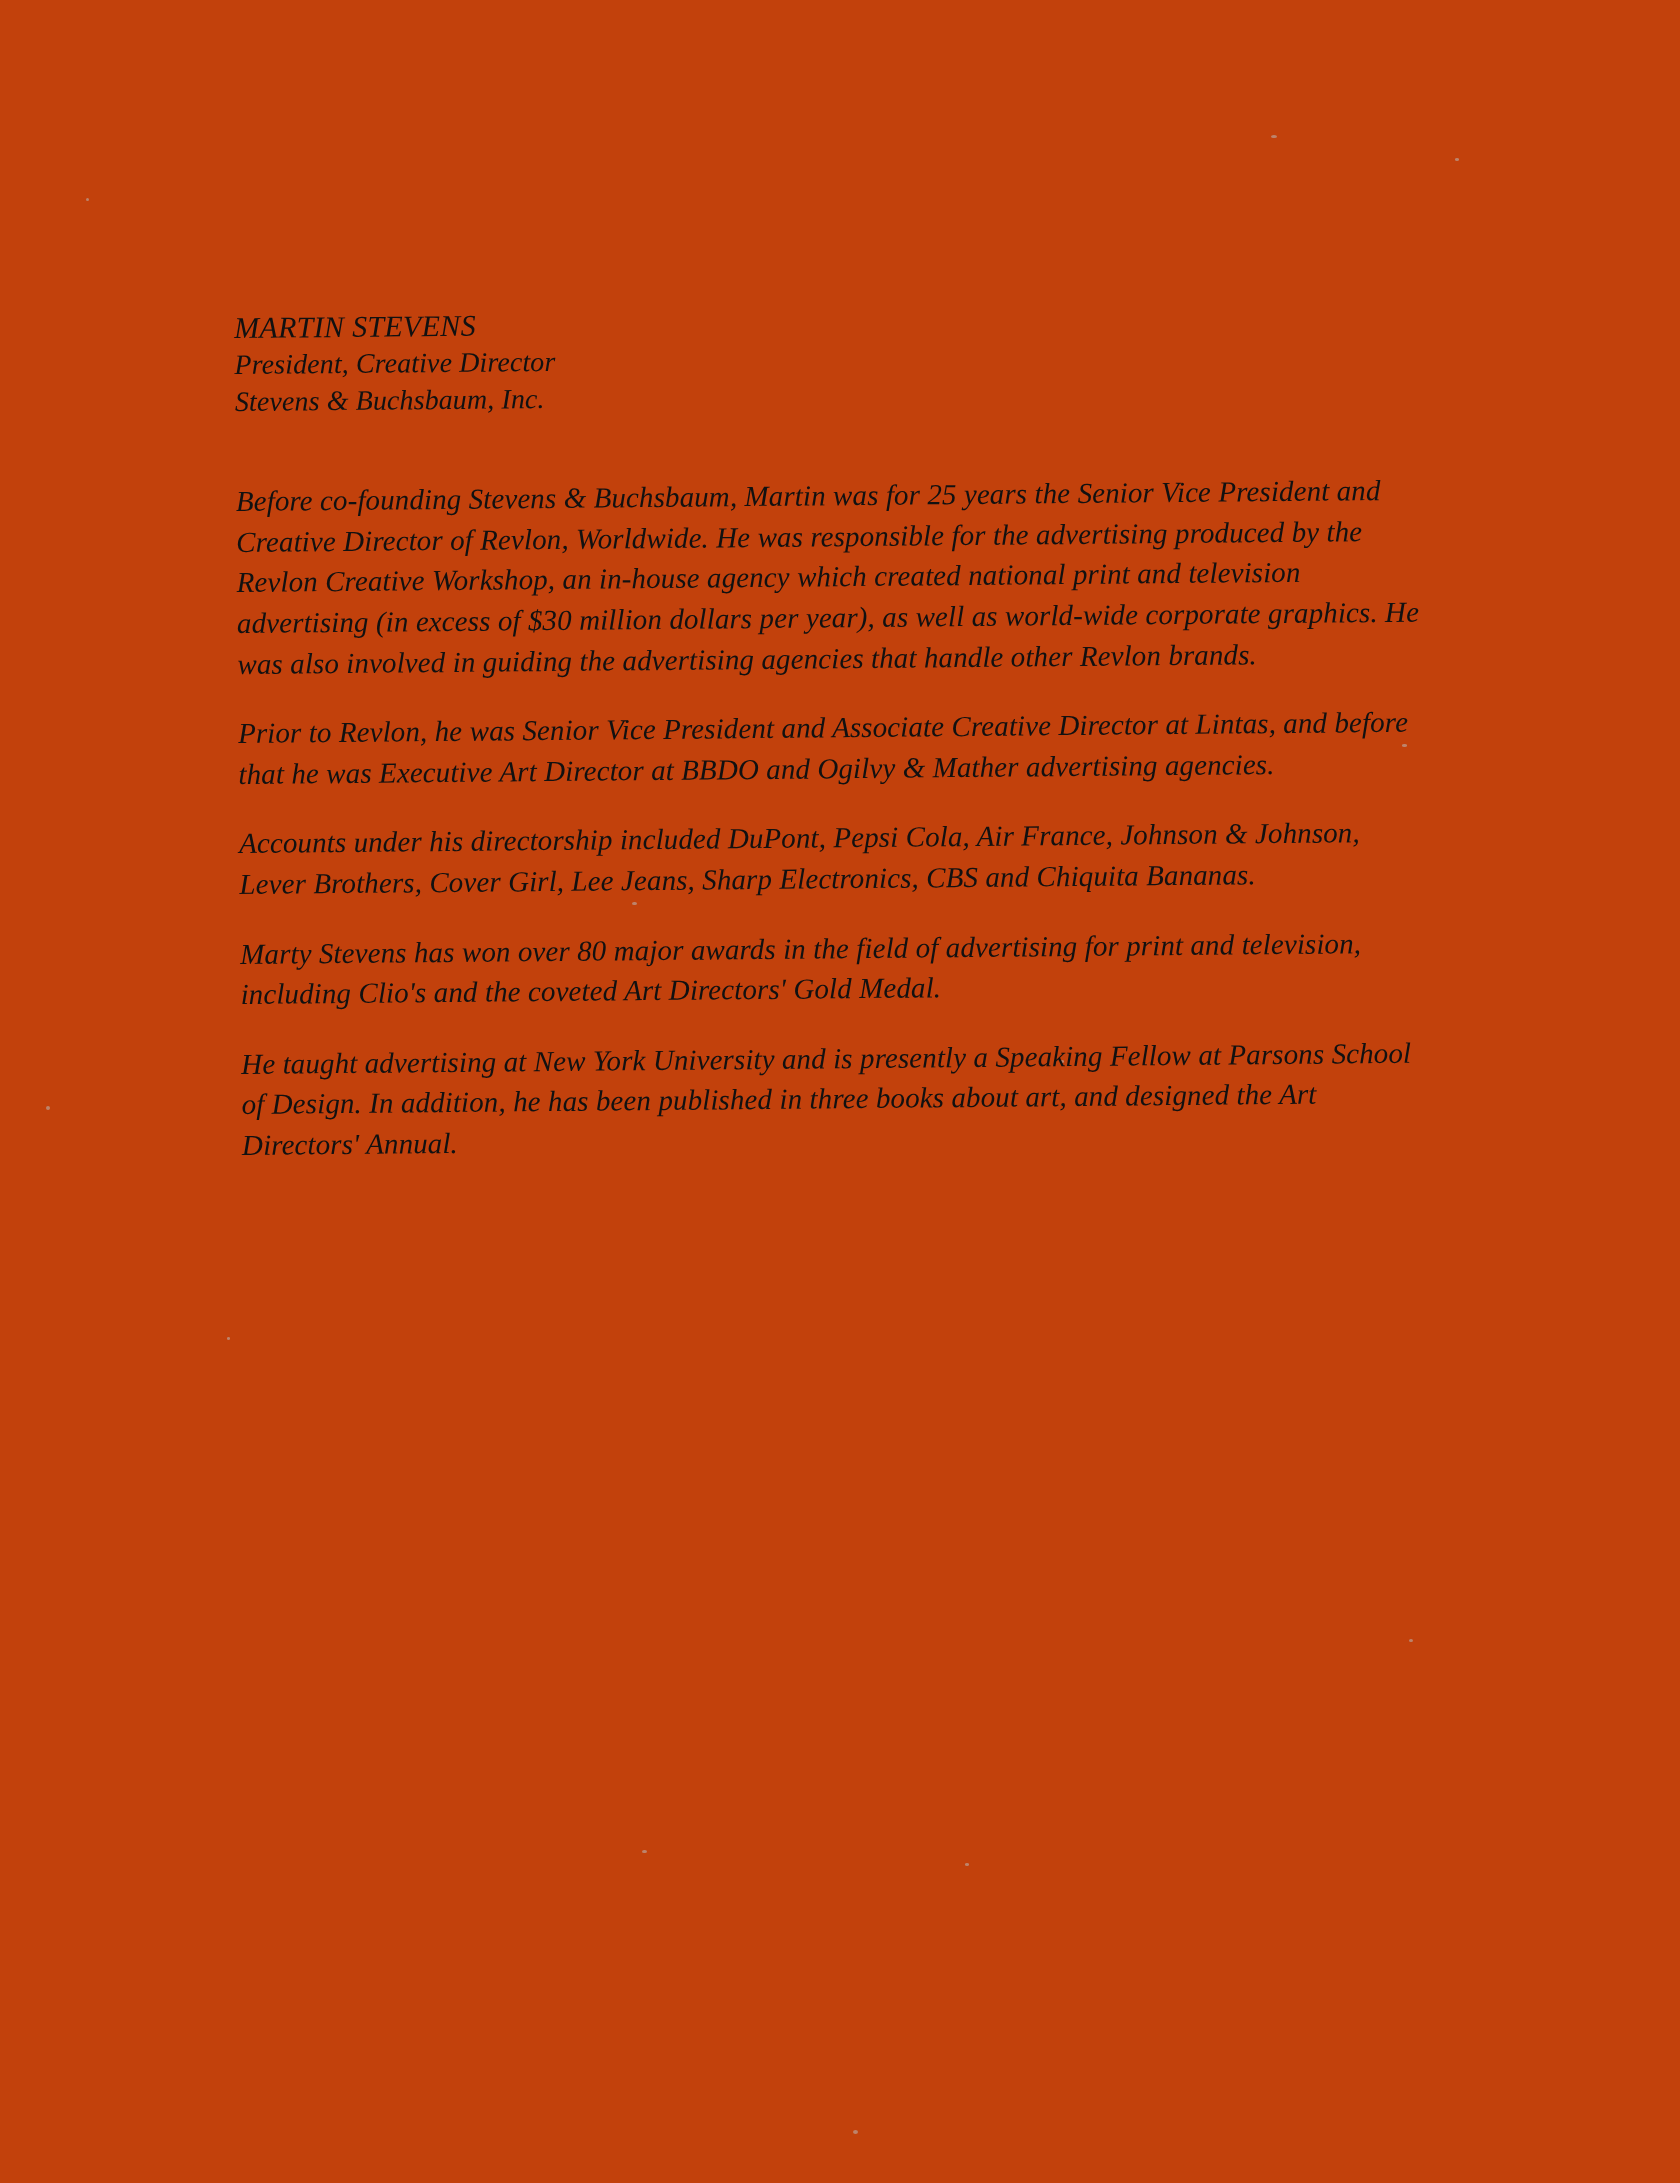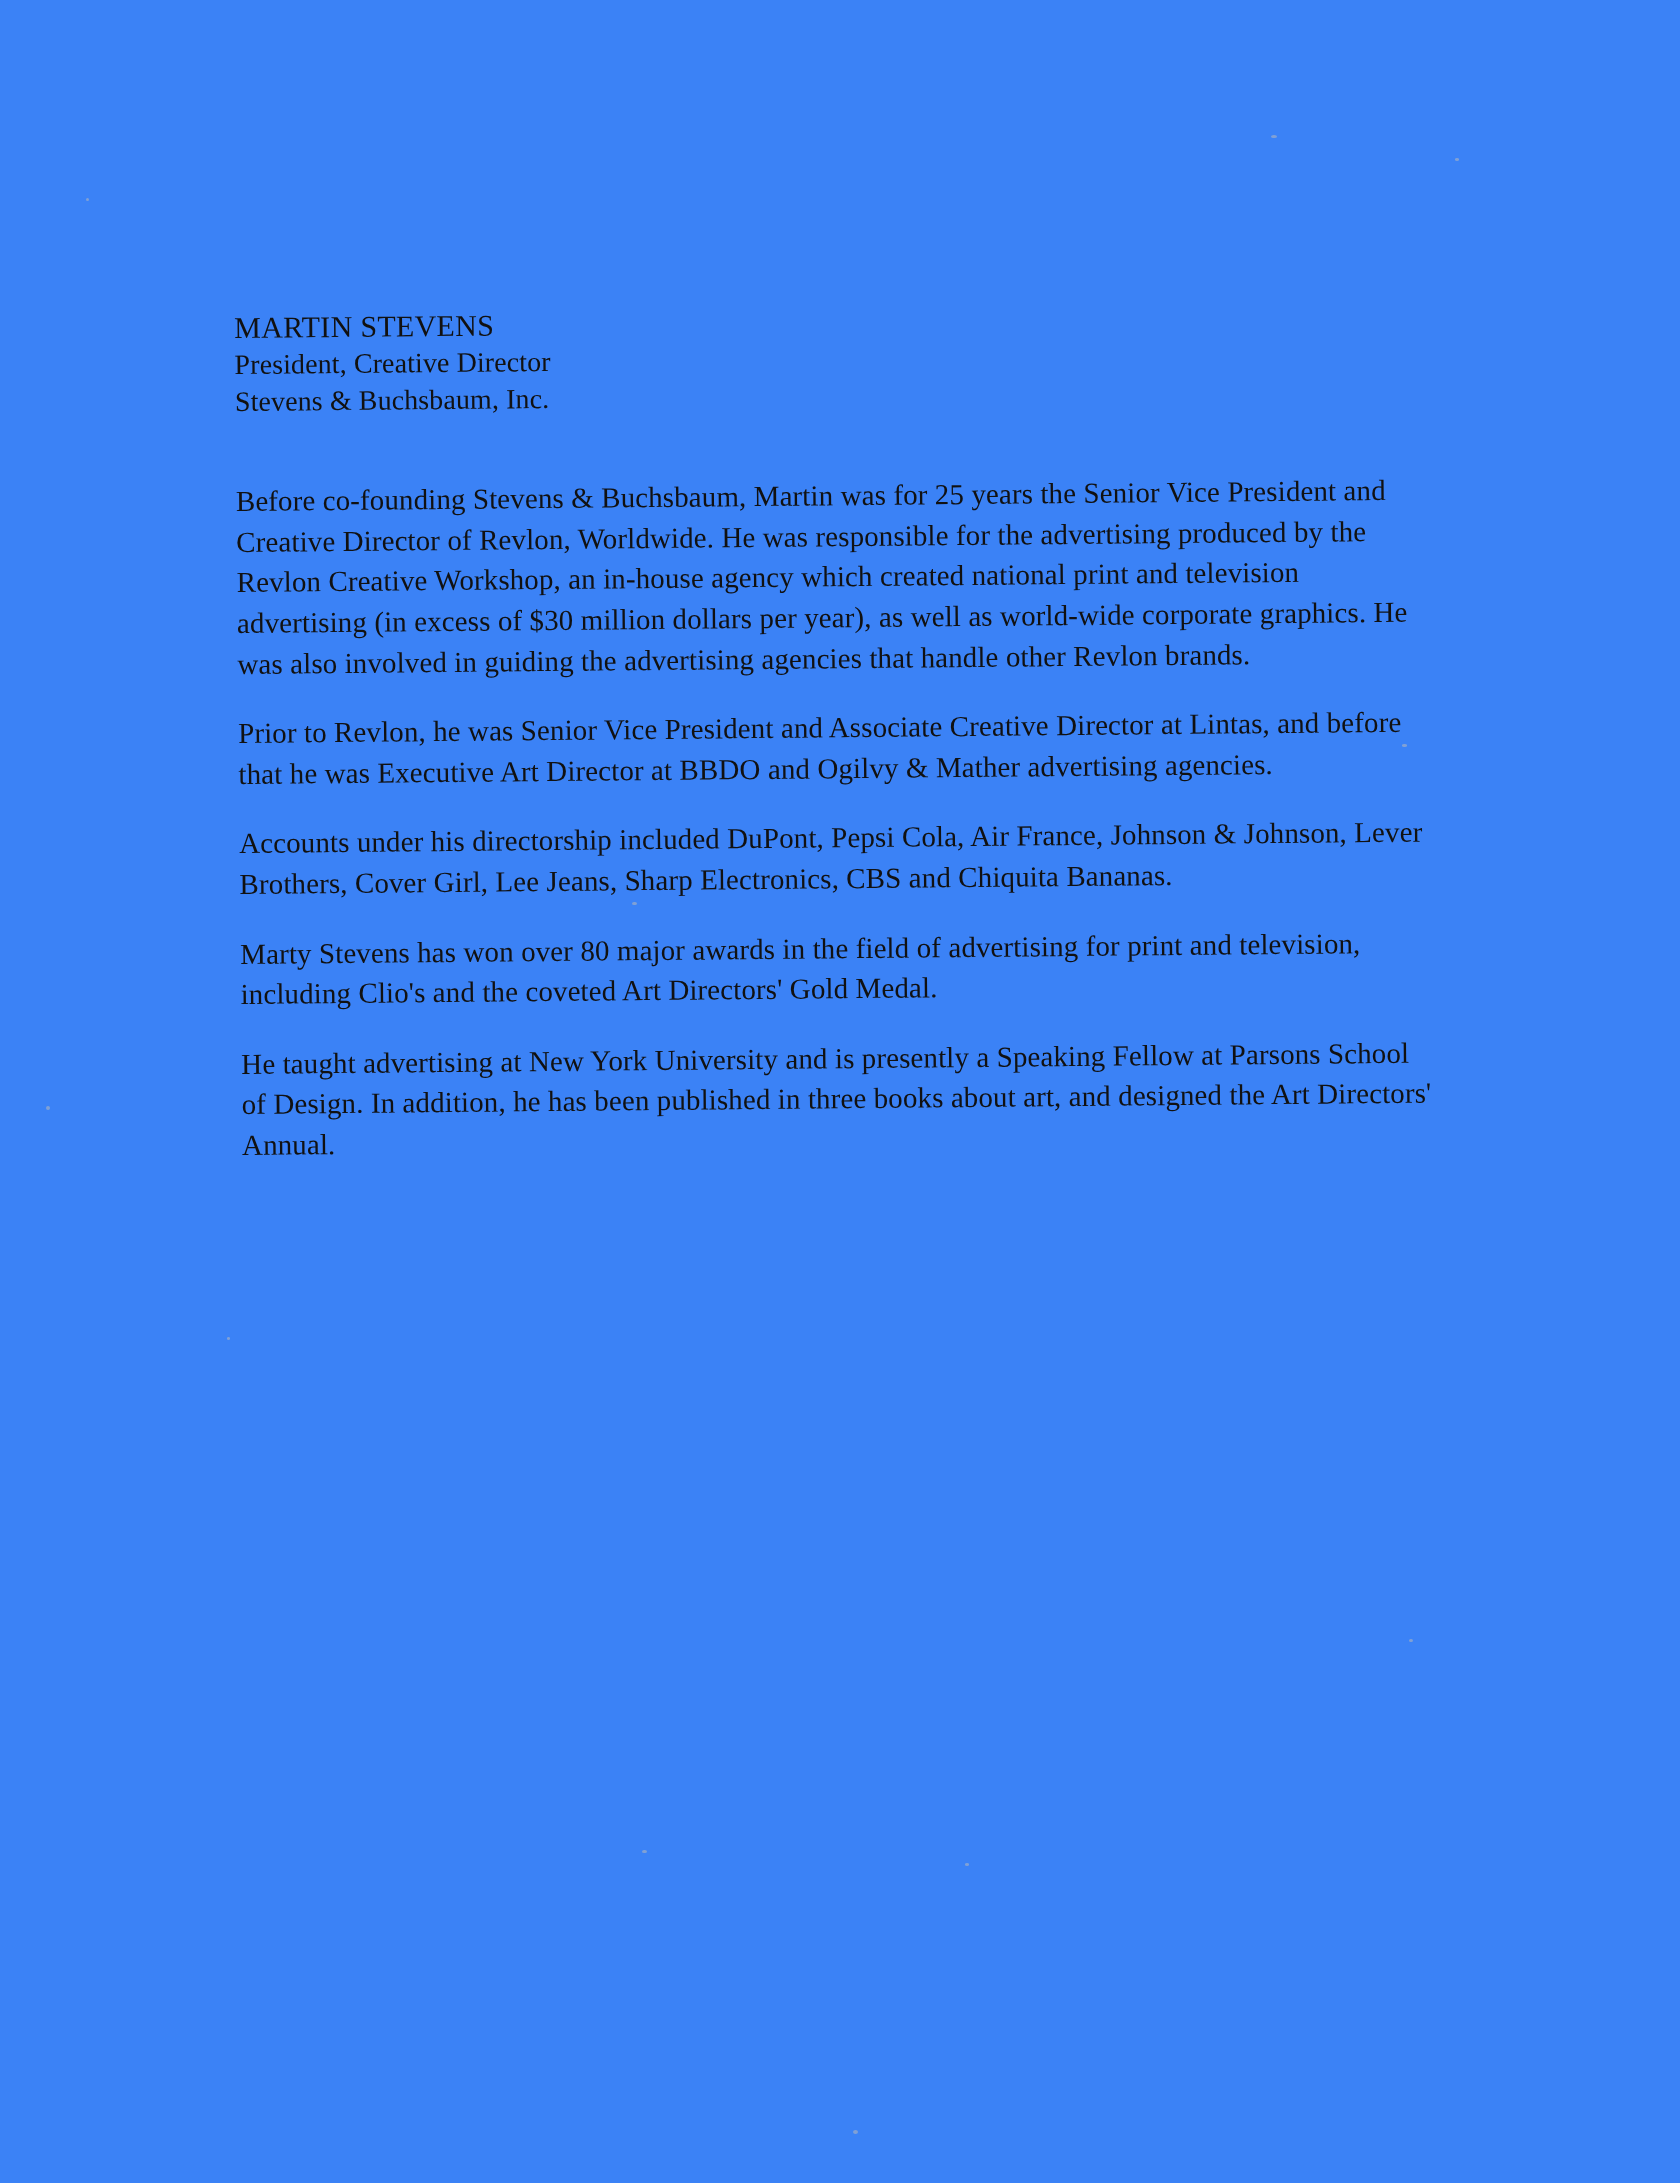--- a/index.html
+++ b/index.html
@@ -13,21 +13,22 @@
     position: relative;
     font-family: "Liberation Serif", serif;
     color: #111111;
     overflow: hidden;
   }
 
   
   #page {
     position: absolute;
     inset: 0;
-    background: #3b82f6;
+    background: #c2410c;
+    font-style: italic;
   }
 
   #content {
     position: absolute;
     left: 234px;
     top: 309px;
     width: 1192px;
     transform: rotate(-0.55deg);
     transform-origin: left top;
   }

